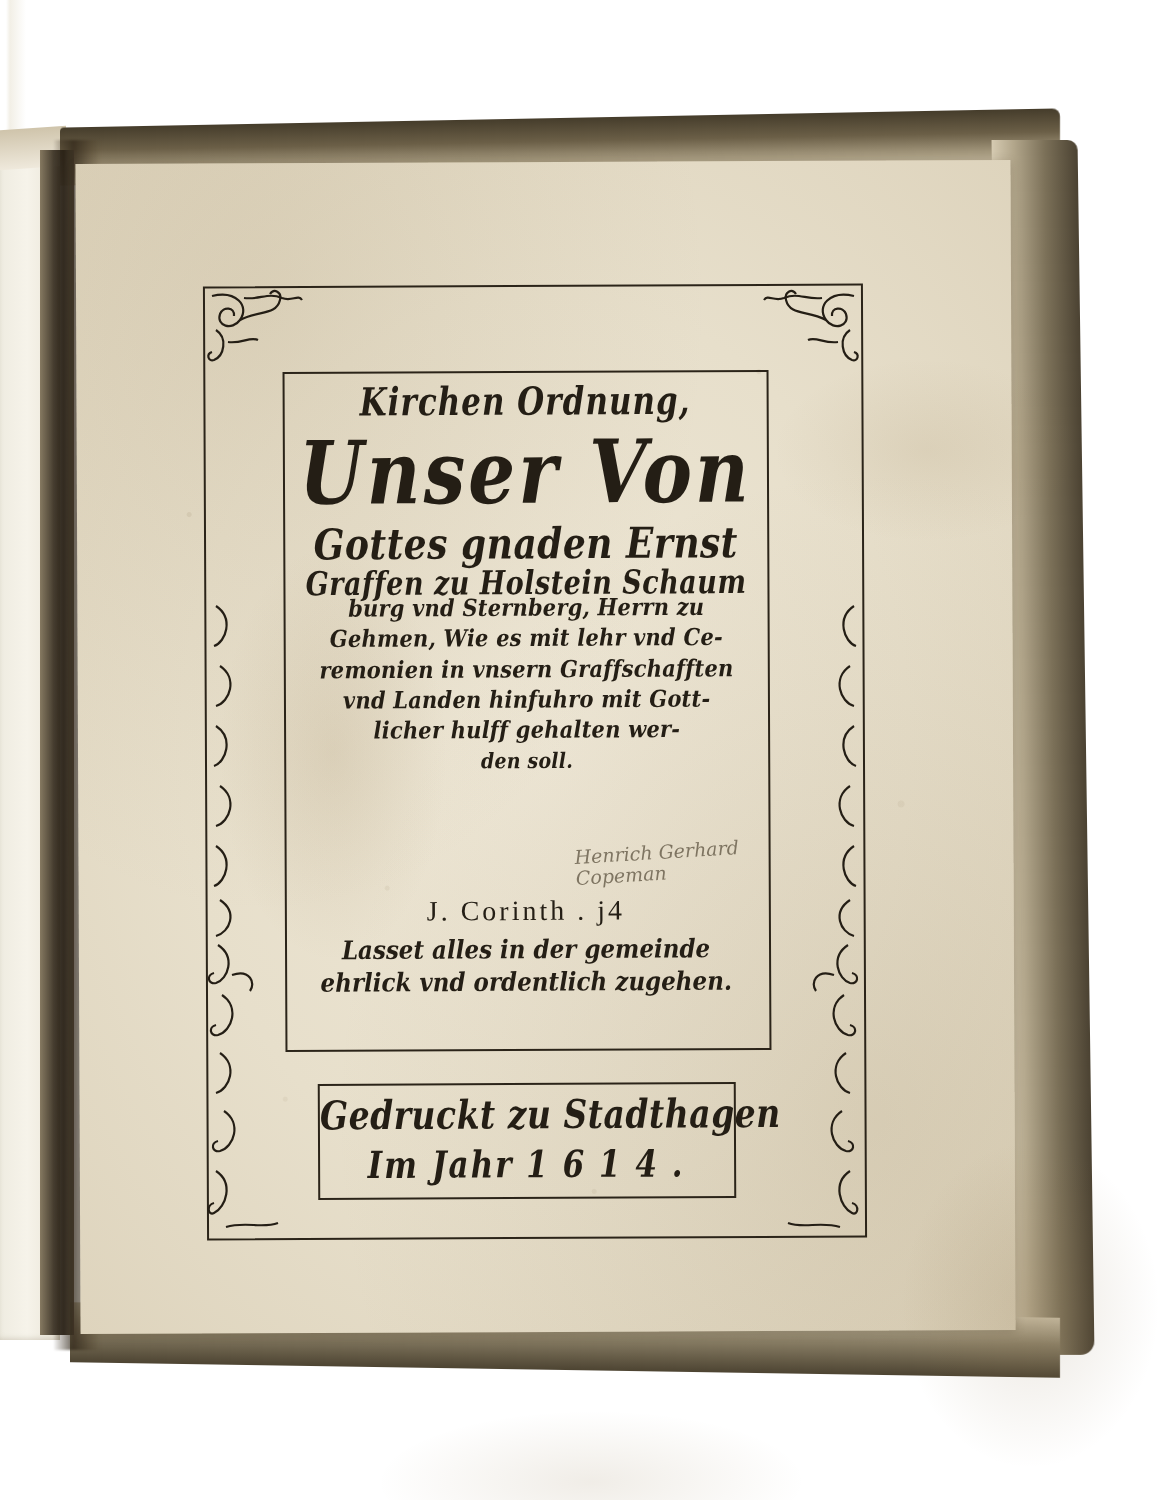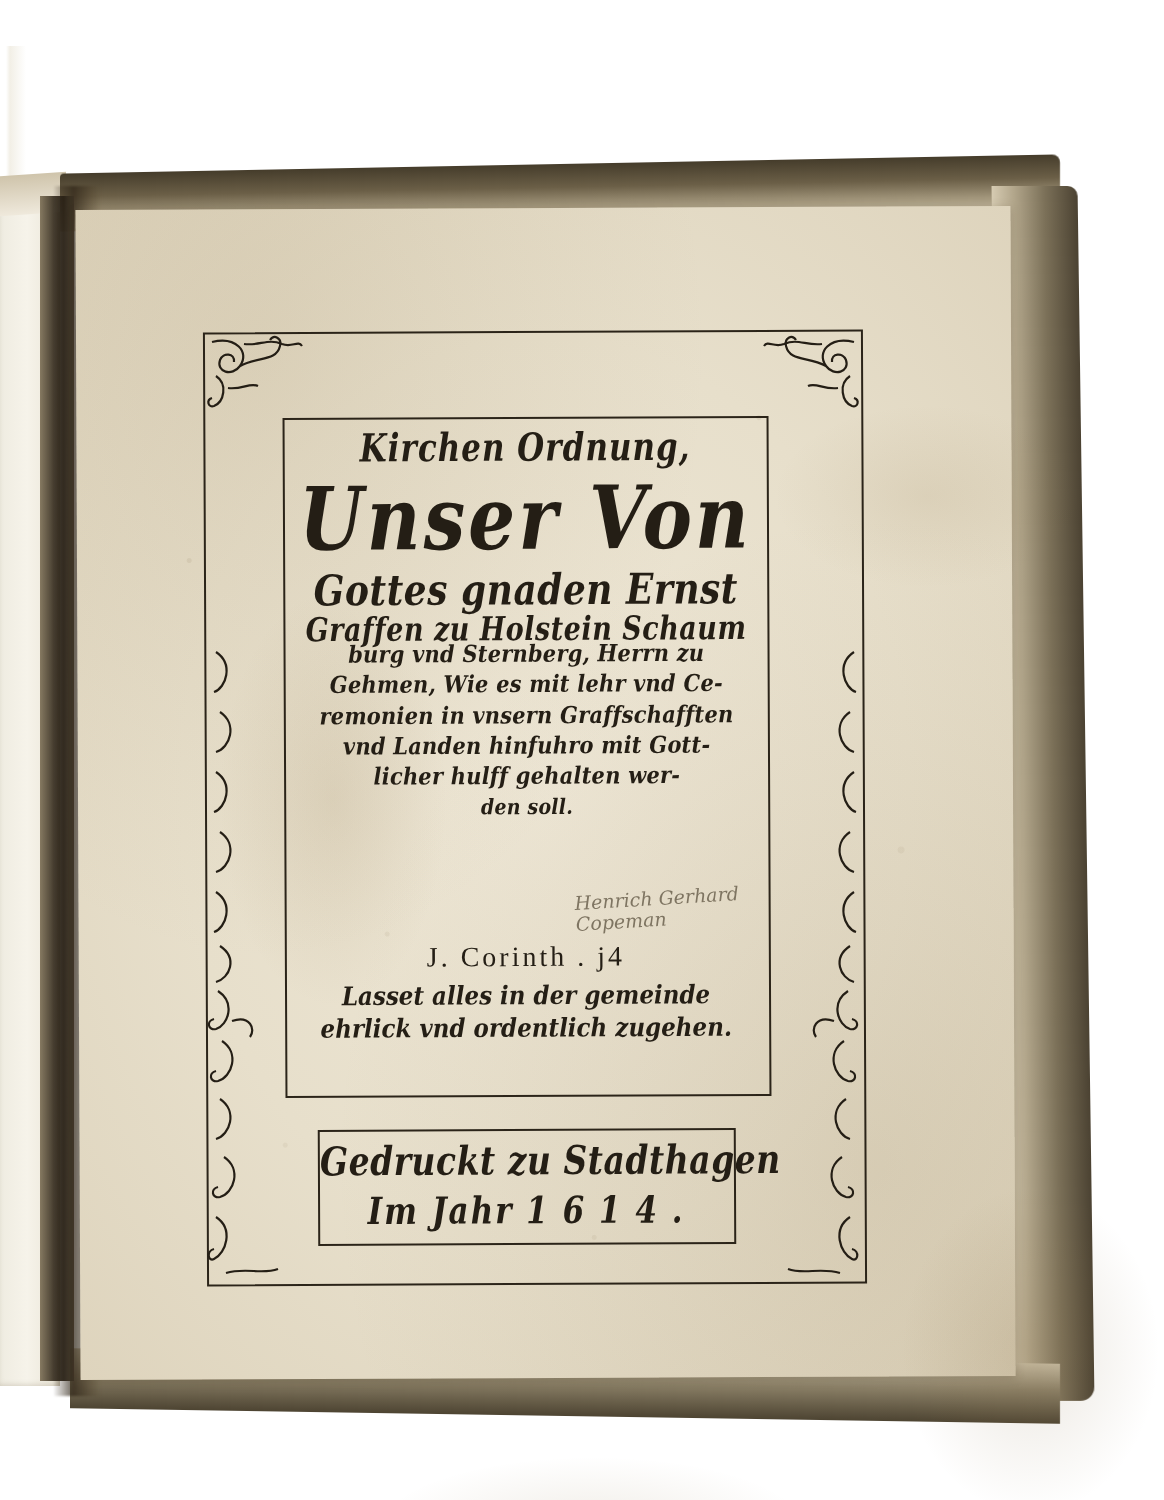--- a/index.html
+++ b/index.html
@@ -12,21 +12,20 @@
     height: 1500px;
     overflow: hidden;
     font-family: "Liberation Serif", serif;
   }
 
   #page {
     position: relative;
     width: 1164px;
     height: 1200px;
     background: #fef9c3;
-    margin-top: 46px;
   }
 
   
   .photo-bg {
     position: absolute;
     inset: 0;
     background:
       radial-gradient(ellipse at 62% 38%, rgba(255,255,255,0.35) 0%, rgba(255,255,255,0) 55%),
       linear-gradient(90deg, #ffffff 0px, #ffffff 6px, #f2efe6 10px, #ffffff 26px);
     background-color: #ffffff;

